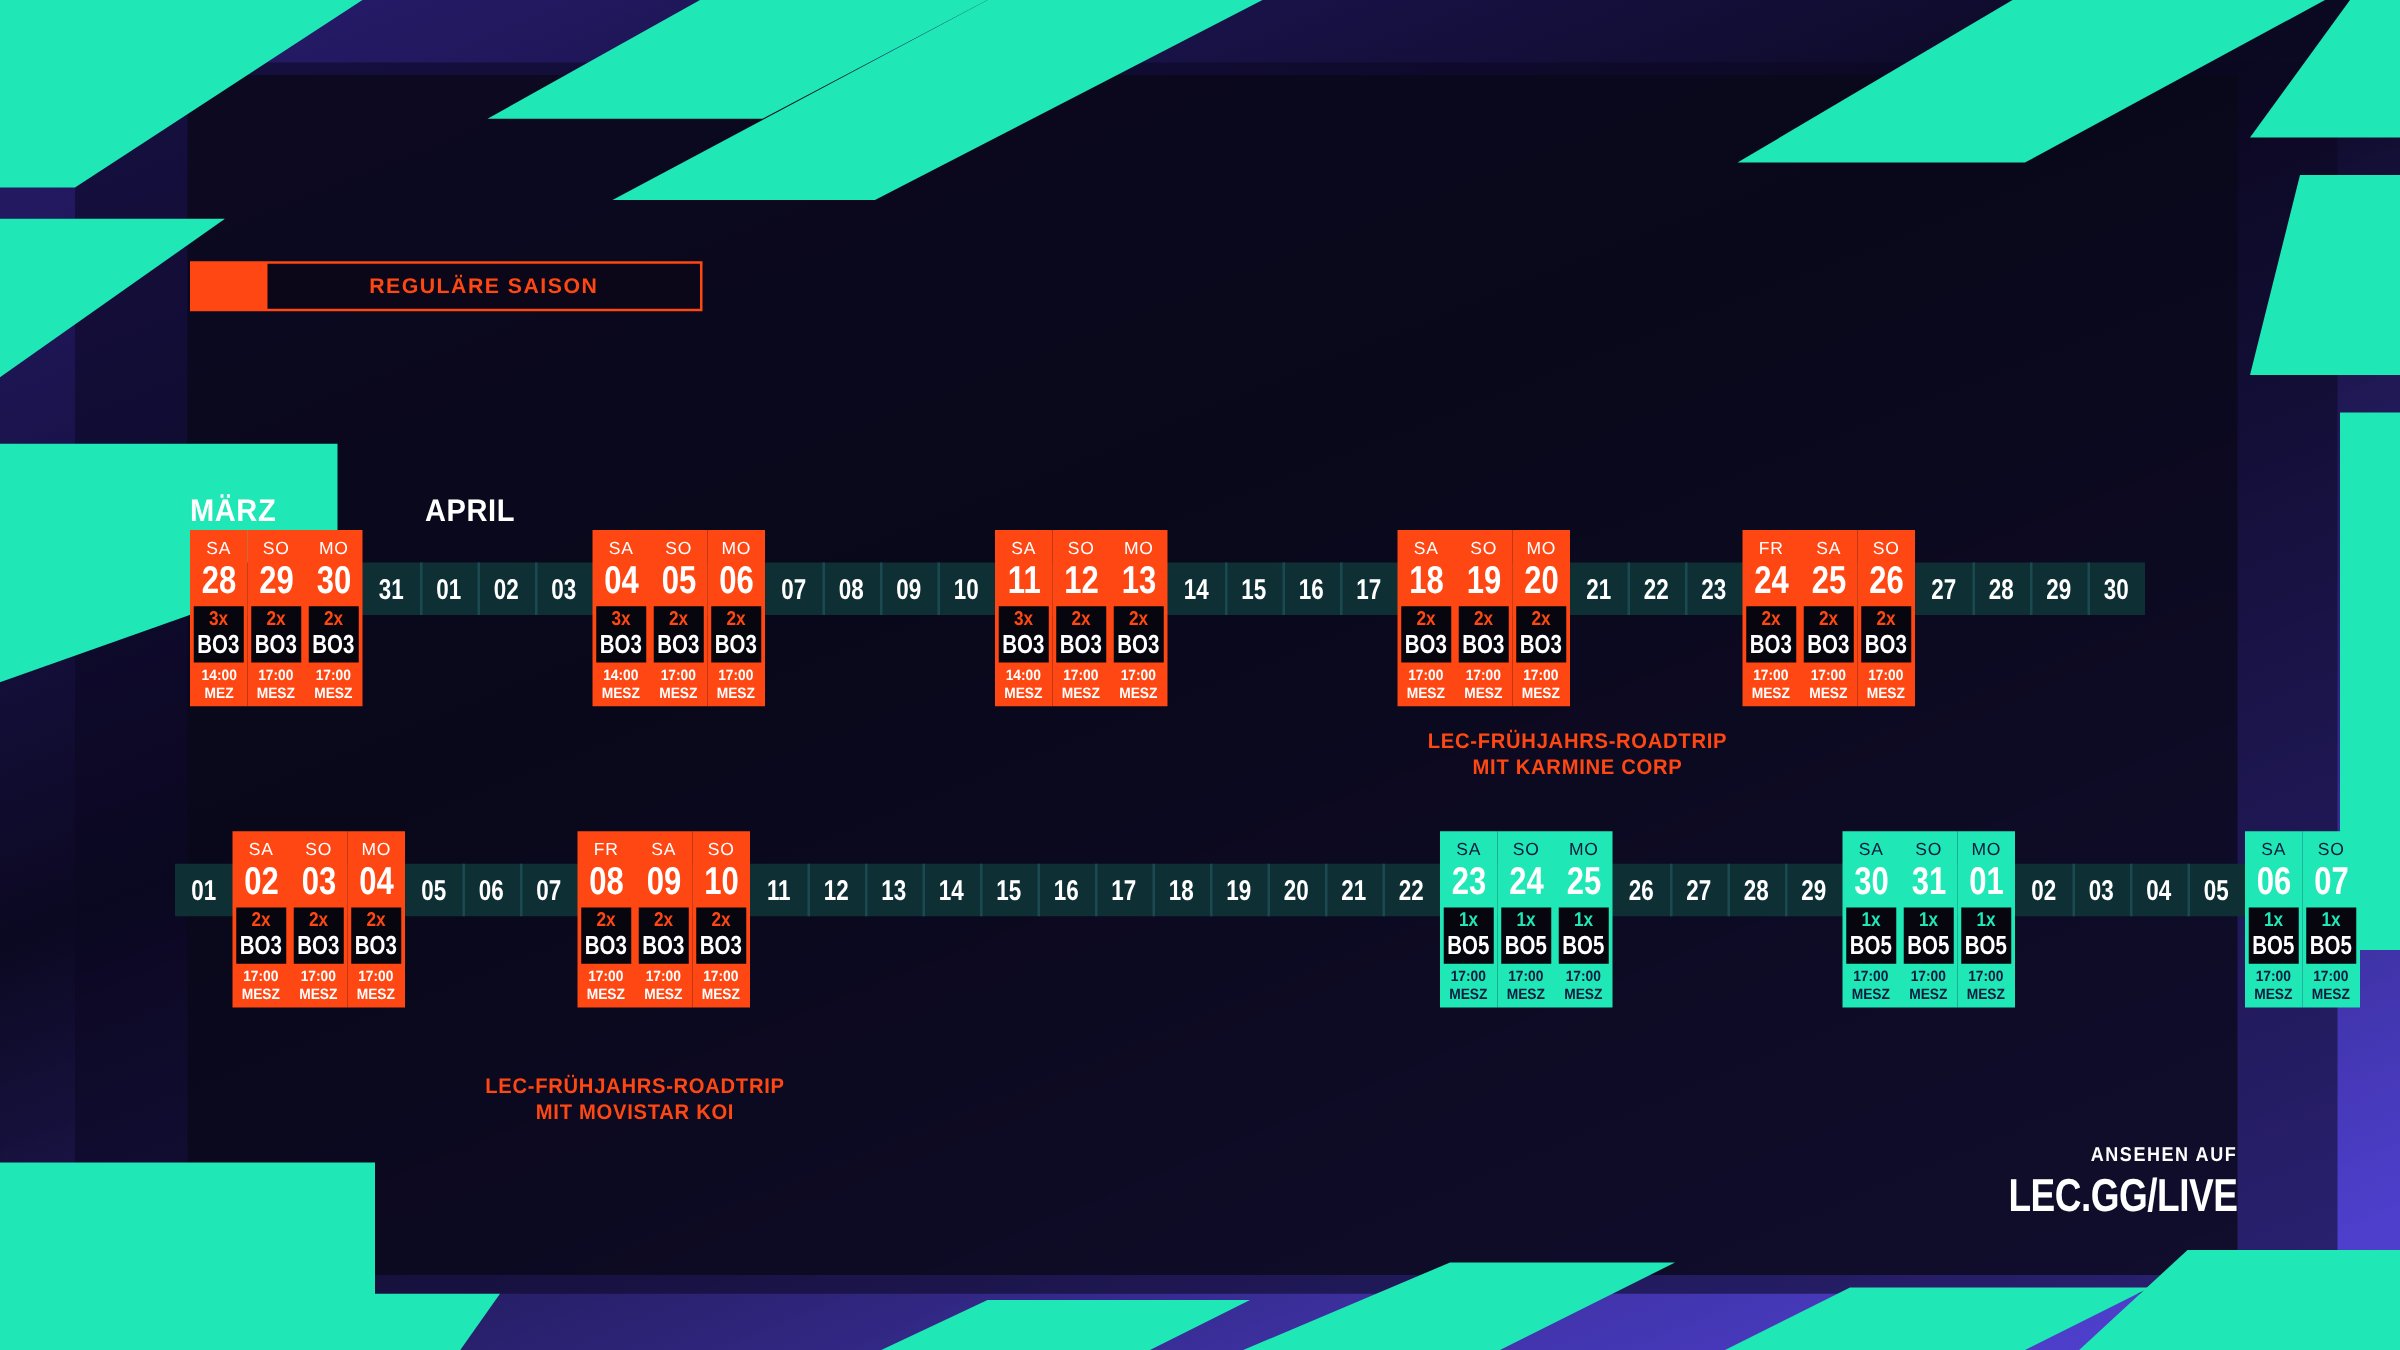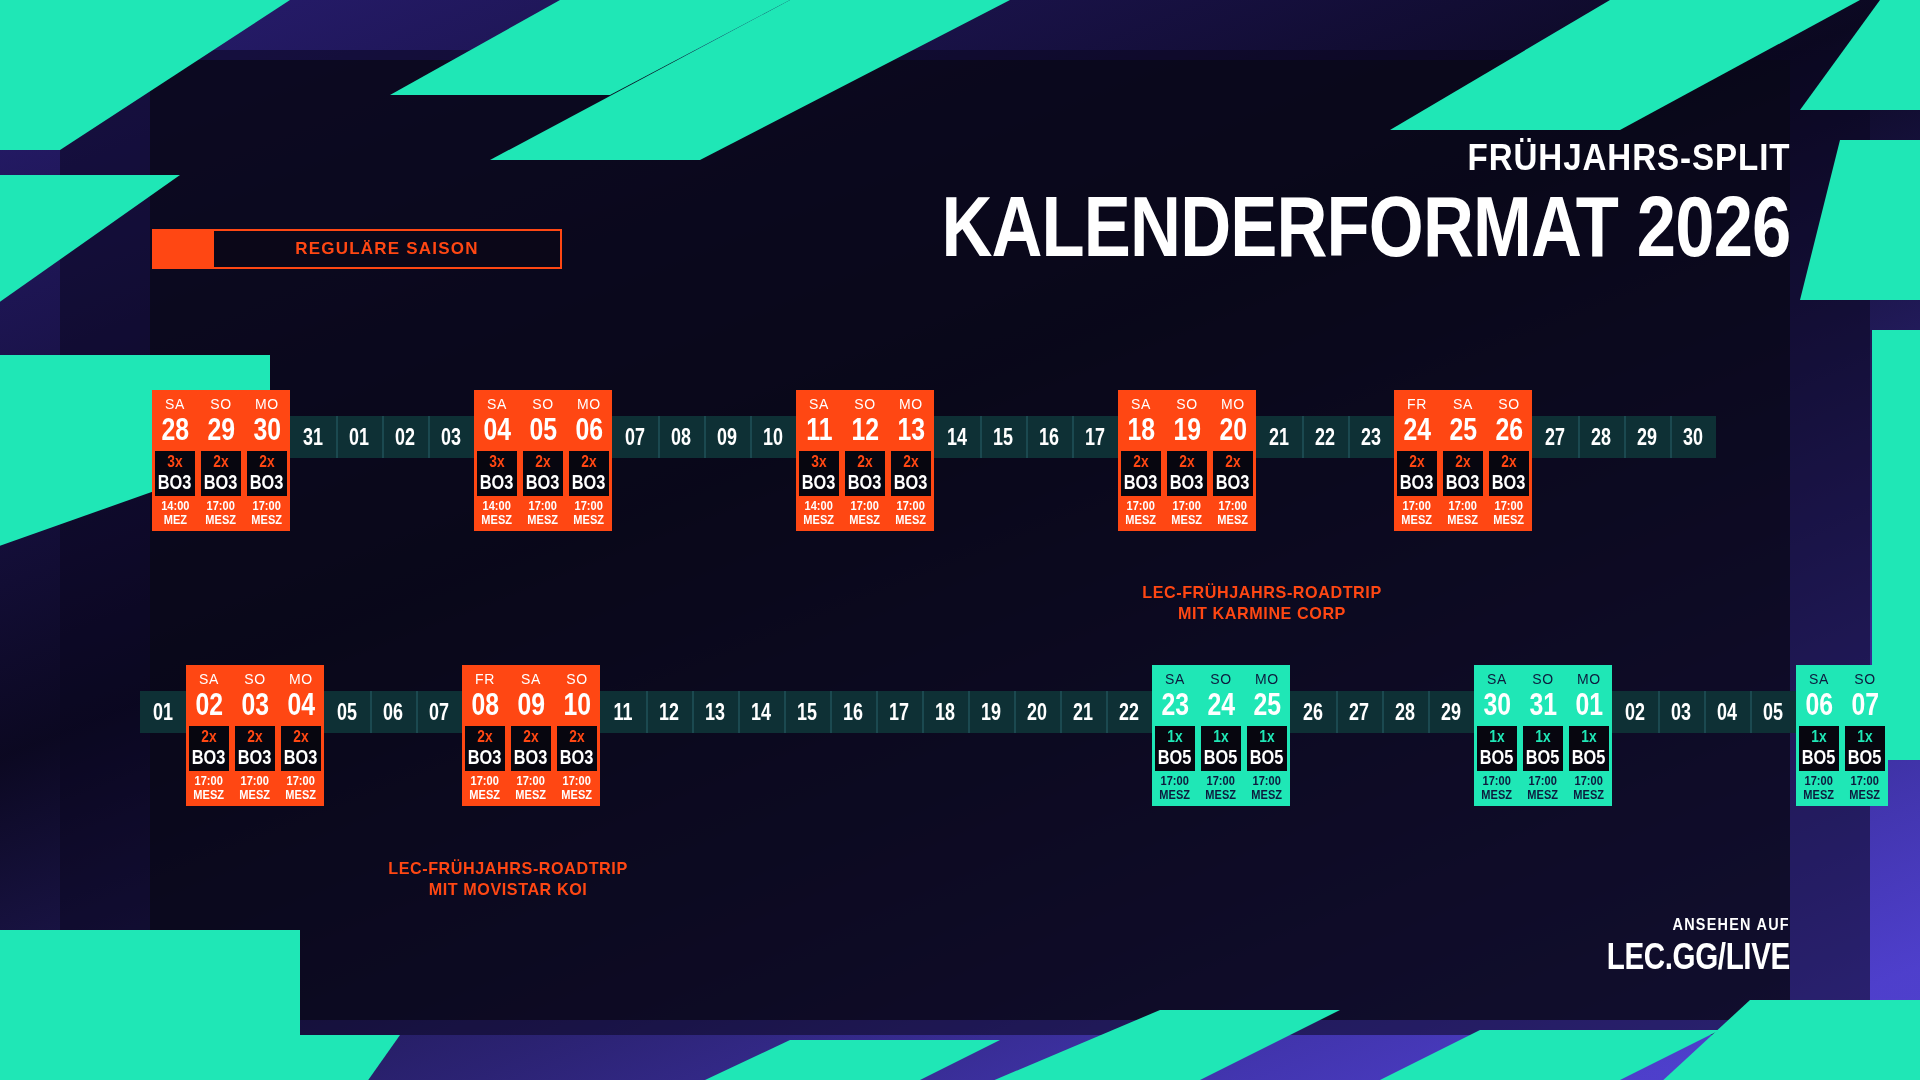--- a/index.html
+++ b/index.html
@@ -11,21 +11,21 @@
   }
 
   
   #bg { position:absolute; inset:0; z-index:0; }
 
   
   #stage { position:absolute; inset:0; z-index:5; }
 
   
   .legend { position:absolute; left:152px; top:209px; width:410px; }
-  .legend-row { display:flex; align-items:stretch; height:40px; margin-bottom:15px;margin-top:20px; }
+  .legend-row { display:flex; align-items:stretch; height:40px; margin-bottom:15px; }
   .legend-swatch { width:60px; flex:0 0 60px; }
   .legend-box {
     flex:1 1 auto; display:flex; align-items:center; justify-content:center;
     background:#0b0718; border:2px solid; font-size:17px; font-weight:bold;
     letter-spacing:1.2px;
   }
   .legend-row.regular .legend-swatch { background:#ff4713; }
   .legend-row.regular .legend-box { border-color:#ff4713; color:#ff4713; }
   .legend-row.playoffs .legend-swatch { background:#1fe7b6; }
   .legend-row.playoffs .legend-box { border-color:#1fe7b6; color:#1fe7b6; }
@@ -205,27 +205,27 @@
 
 <div id="stage">
 
   <div class="legend">
     <div class="legend-row regular">
       <div class="legend-swatch"></div>
       <div class="legend-box">REGULÄRE SAISON</div>
     </div>
   </div>
 
-  <div class="title-block">
-    <div class="title-kicker">FRÜHJAHRS-SPLIT</div>
-    <div class="title-main">KALENDERFORMAT 2026</div>
-  </div>
 
   <div id="rows-host">
       <div class="row" style="top: 390px;">
+        <div class="row-months">
+          <div class="month-label" style="left: 152px;">MÄRZ</div>
+          <div class="month-label" style="left: 340px;">APRIL</div>
+        </div>
         <div class="track">
           <div class="baseline" style="left: 152px; width: 1564px;"></div>
           <div class="cell regular" style="left: 152px;">
             <div class="wd">SA</div>
             <div class="dn">28</div>
             <div class="badge">
               <div class="mult">3x</div>
               <div class="bo">BO3</div>
             </div>
             <div class="time">

